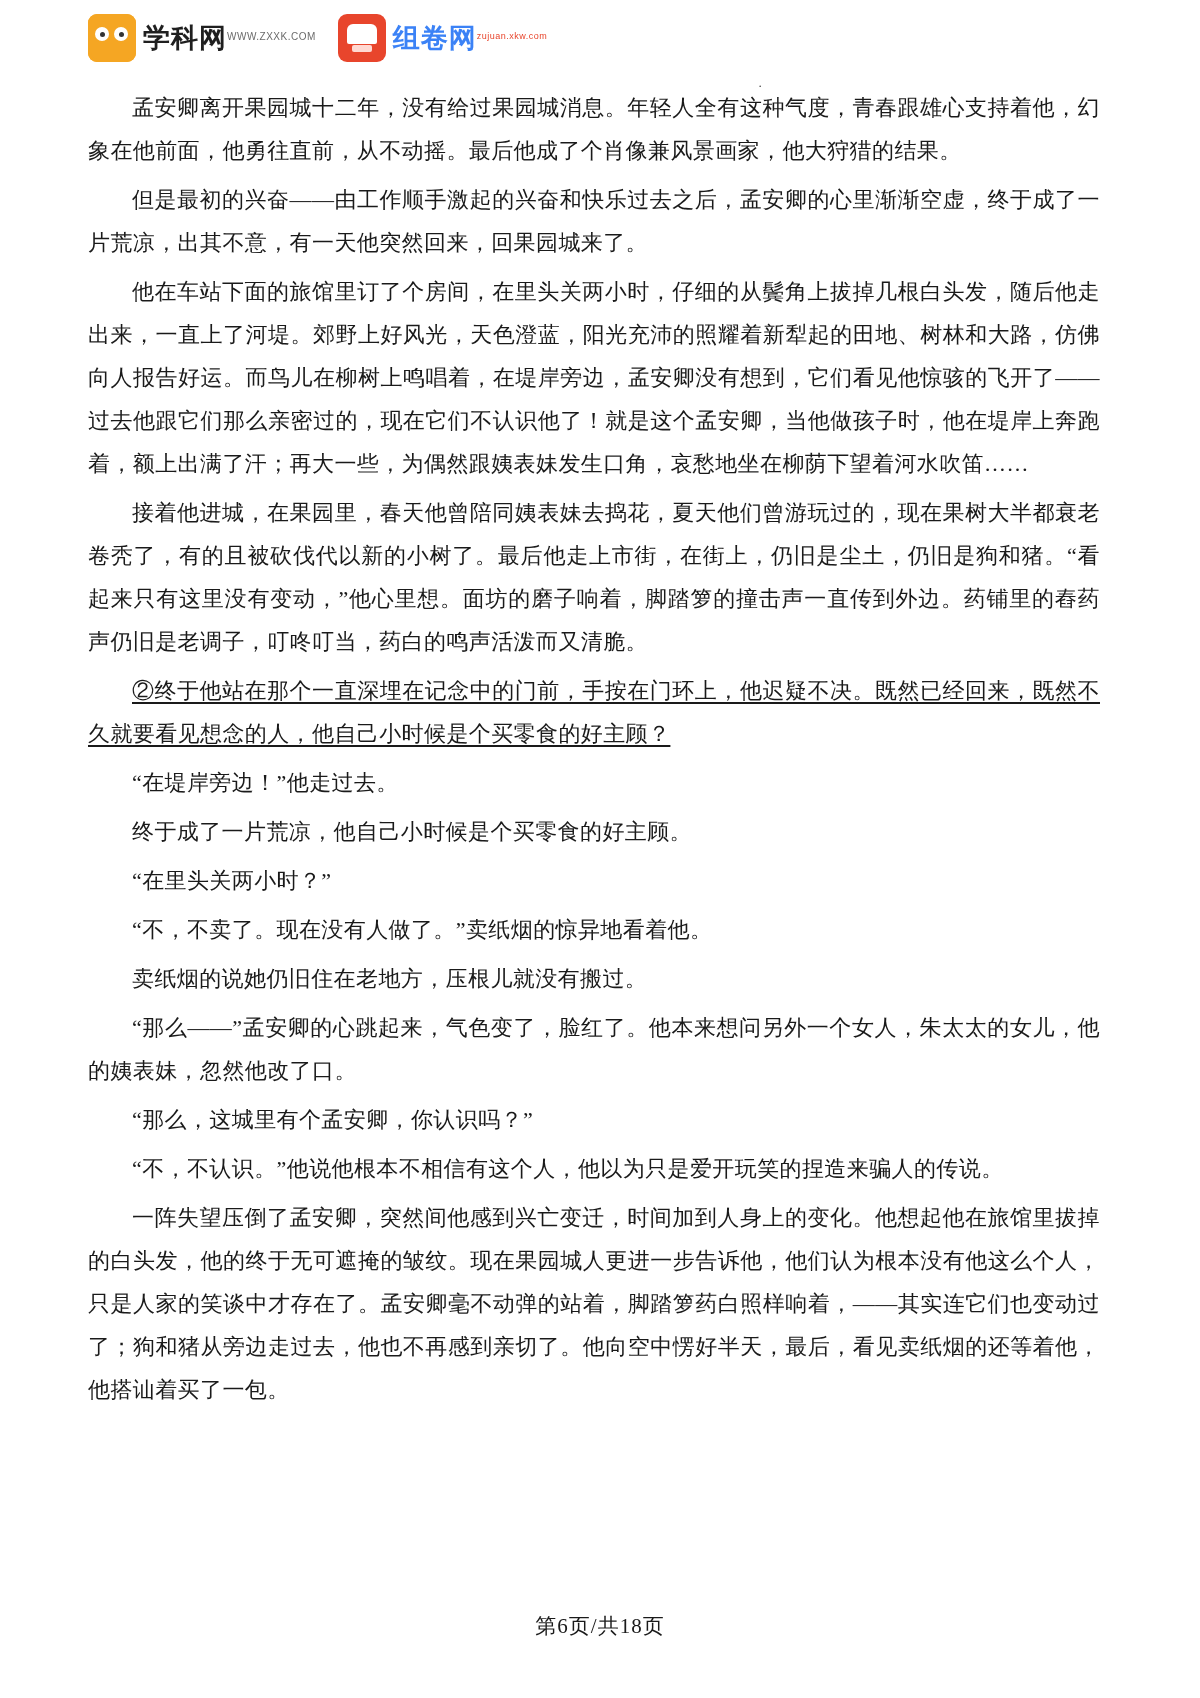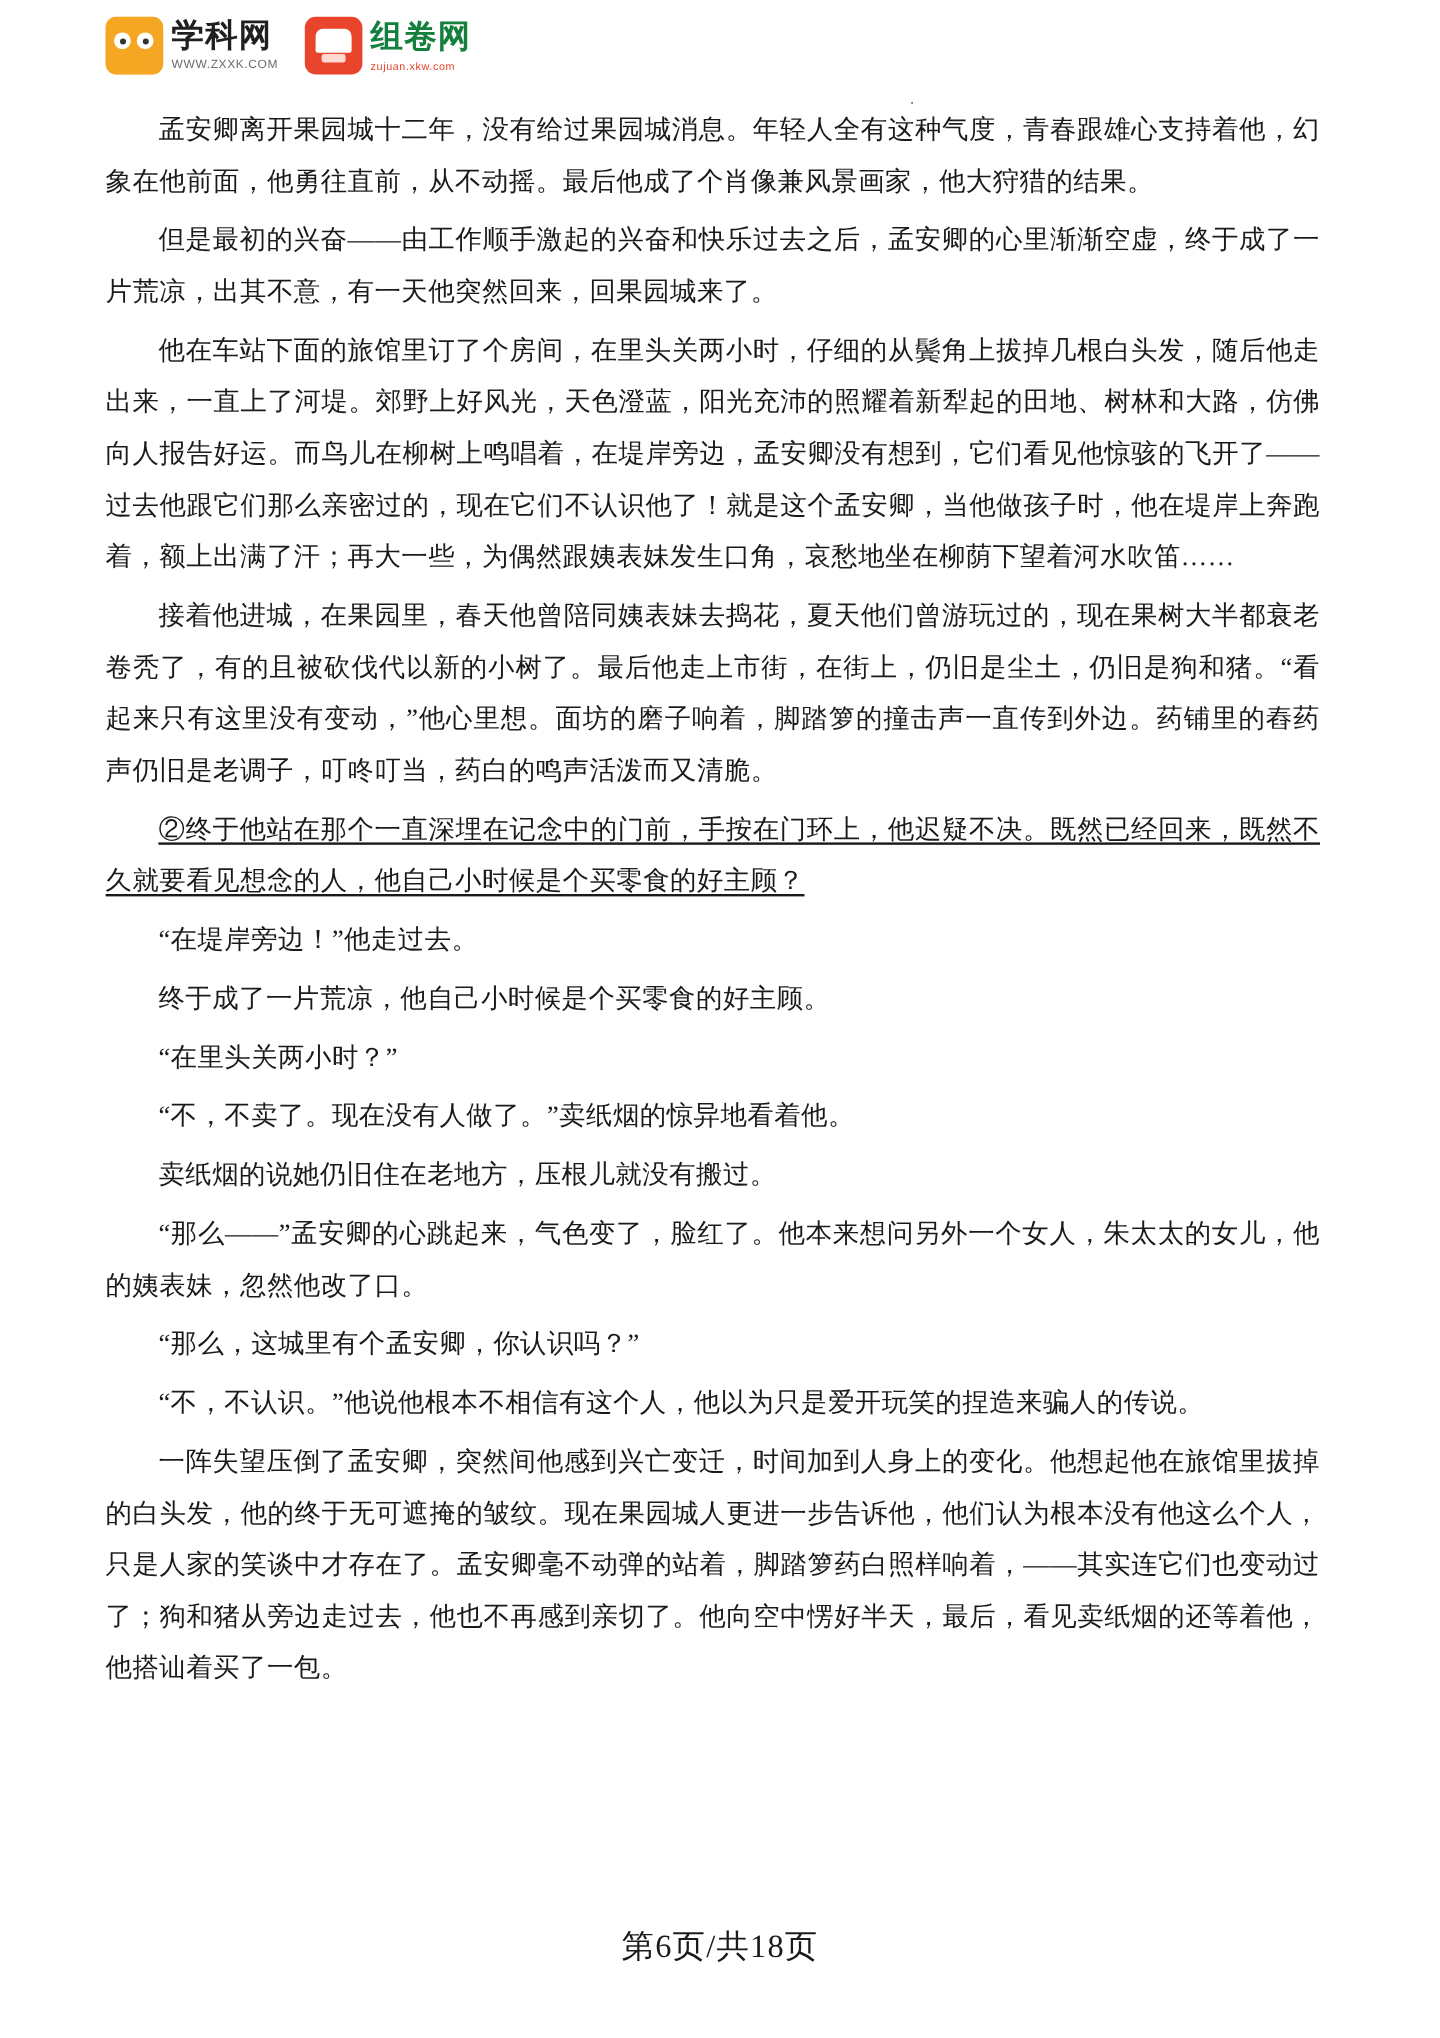--- a/index.html
+++ b/index.html
@@ -58,21 +58,20 @@
     content: "";
     position: absolute;
     left: 12px; top: 18px;
     width: 5px; height: 5px;
     border-radius: 50%;
     background: #333;
     box-shadow: 19px 0 0 0 #333;
   }
   .logo-txt {
     display: flex;
-    flex-direction: column;
     justify-content: center;
     line-height: 1;
   }
   .logo-name {
     font-family: "Liberation Sans", sans-serif;
     font-weight: bold;
     font-size: 27px;
     letter-spacing: 1px;
     color: #1f1f1f;
   }
@@ -95,21 +94,21 @@
     background: #fff;
   }
   .logo-zjw .logo-mark::after {
     content: "";
     position: absolute;
     left: 14px; top: 31px;
     width: 20px; height: 7px;
     border-radius: 2px;
     background: #ffd9d2;
   }
-  .logo-zjw .logo-name { color: #15803d; }
+  .logo-zjw .logo-name { color: #3b82f6; }
   .logo-zjw .logo-sub {
     color: #e8452c;
     font-size: 9px;
   }
 
   
   .content {
     position: absolute;
     top: 86px;
     left: 88px;
@@ -134,21 +133,21 @@
   }
   .u { text-decoration: underline; text-underline-offset: 4px; }
 
   
   .footer {
     position: absolute;
     left: 0;
     right: 0;
     bottom: 58px;
     text-align: center;
-    font-size: 27px;
+    font-size: 21px;
     letter-spacing: 1px;
     color: #1a1a1a;
     font-family: "Liberation Serif", "DejaVu Serif", serif;
   }
 </style>
 </head>
 <body>
 
 <div class="page">
 

